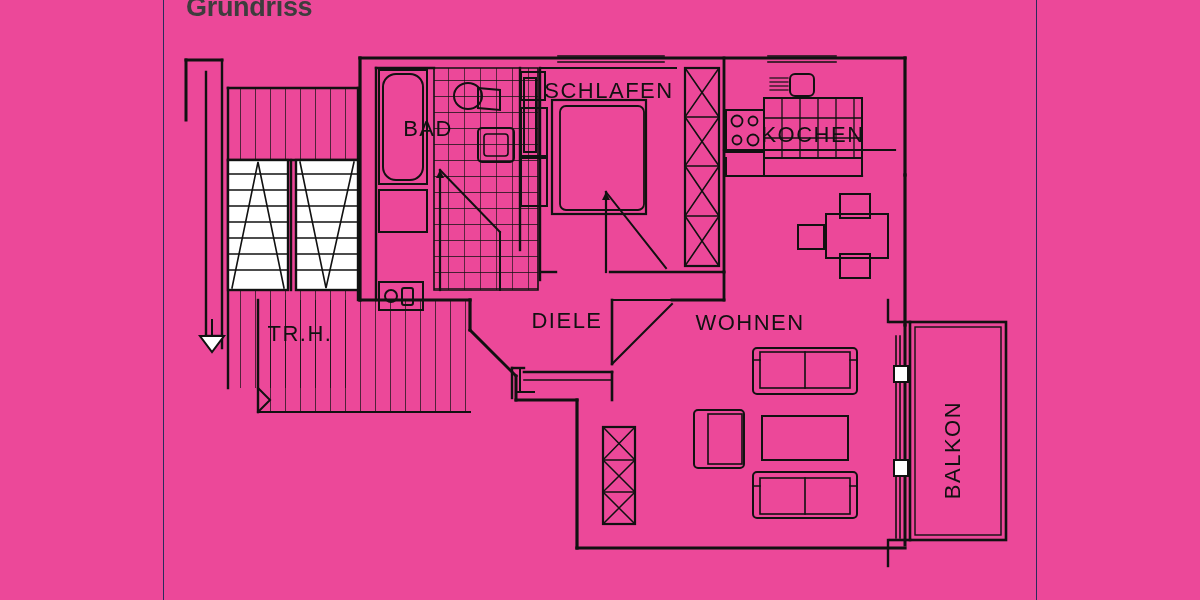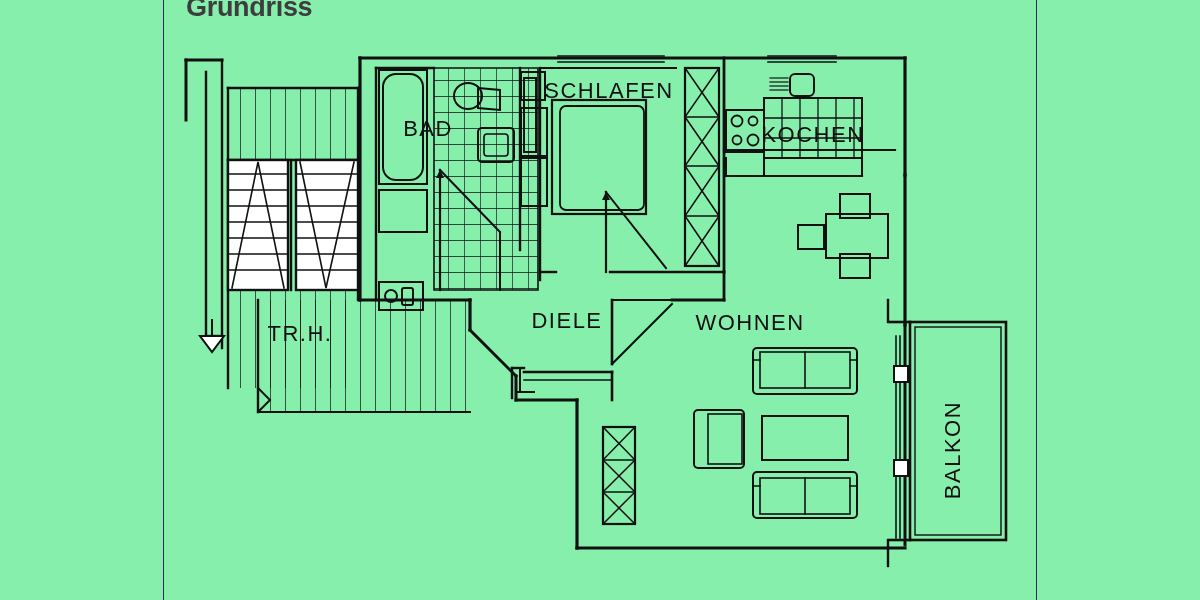--- a/index.html
+++ b/index.html
@@ -1,18 +1,18 @@
 <!DOCTYPE html>
 <html><head>
 <meta charset="utf-8">
 <style>
   html,body{margin:0;padding:0;background:#ffffff;}
   body{width:1200px;height:600px;overflow:hidden;
        font-family:"Liberation Sans",sans-serif;}
-  #page{position:relative;width:1200px;height:600px;background:#86efac;}
+  #page{position:relative;width:1200px;height:600px;background:#ec4899;}
 
   
   .rule{position:absolute;top:0;width:1px;height:600px;background:#2b2b5c;}
   #rule-left{left:163px;}
   #rule-right{left:1036px;}
 
   #title{
     position:absolute;left:186px;top:-8px;
     font-size:27px;font-weight:bold;color:#3d3d3d;
     letter-spacing:-0.3px;white-space:nowrap;

